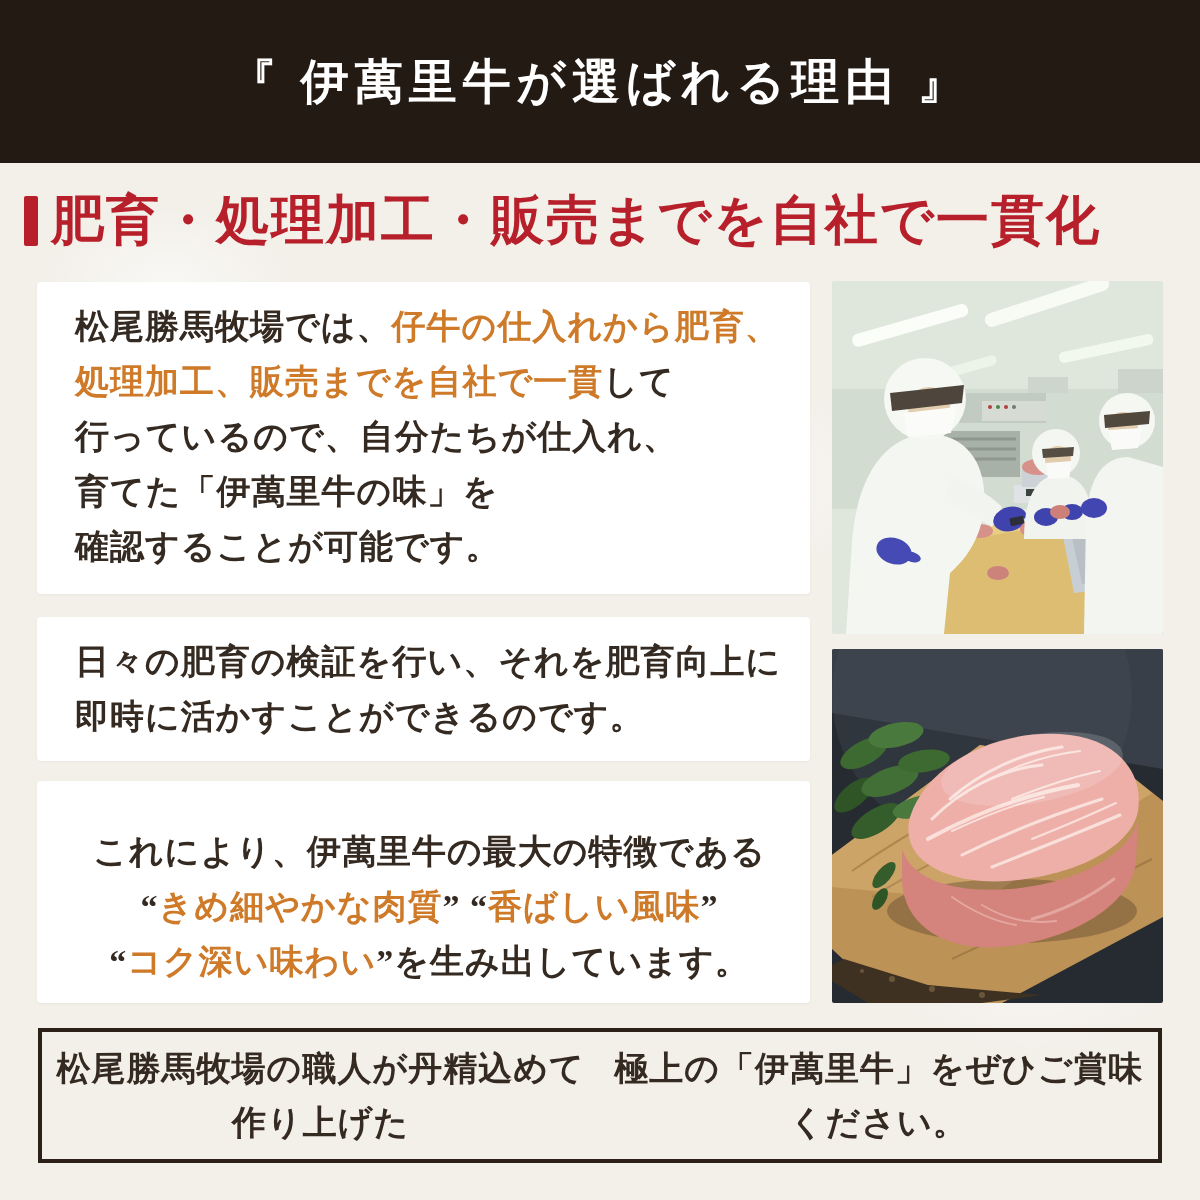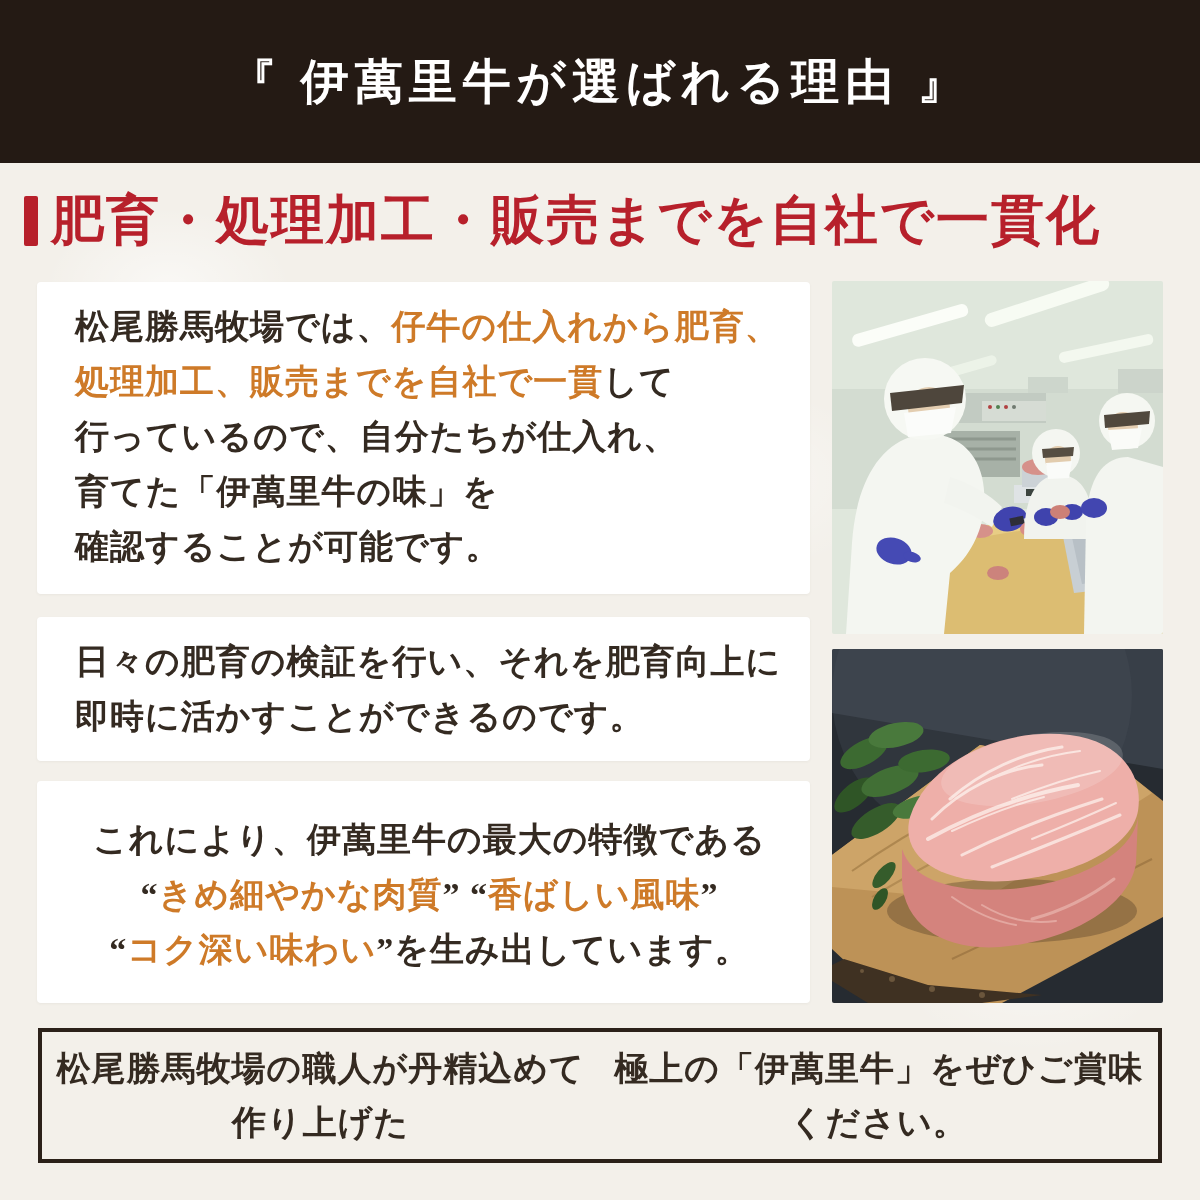--- a/index.html
+++ b/index.html
@@ -44,21 +44,21 @@
     position:absolute;left:37px;width:773px;background:#ffffff;
     border-radius:4px;box-shadow:0 1px 3px rgba(60,50,30,.05);
     color:#342a21;font-size:34px;font-weight:600;line-height:55px;
     letter-spacing:1px;
   }
   .box1{top:282px;height:312px;padding:0;}
   .box1 p{margin:0;padding:17px 20px 0 38px;}
   .box2{top:617px;height:144px;}
   .box2 p{margin:0;padding:17px 20px 0 38px;}
   .box3{top:781px;height:222px;text-align:center;}
-  .box3 p{margin:4px;padding:27px 2px 0 14px;}
+  .box3 p{margin:16px;padding:27px 2px 0 14px;}
   .orange{color:#ce7a28;}
   .quote{color:#342a21;font-weight:700;}
   .photo{
     position:absolute;left:832px;width:331px;margin:0;
     overflow:hidden;border-radius:2px;
   }
   .photo1{top:281px;height:353px;}
   .photo2{top:649px;height:354px;}
   .photo svg{display:block;}
   .footer-box{

